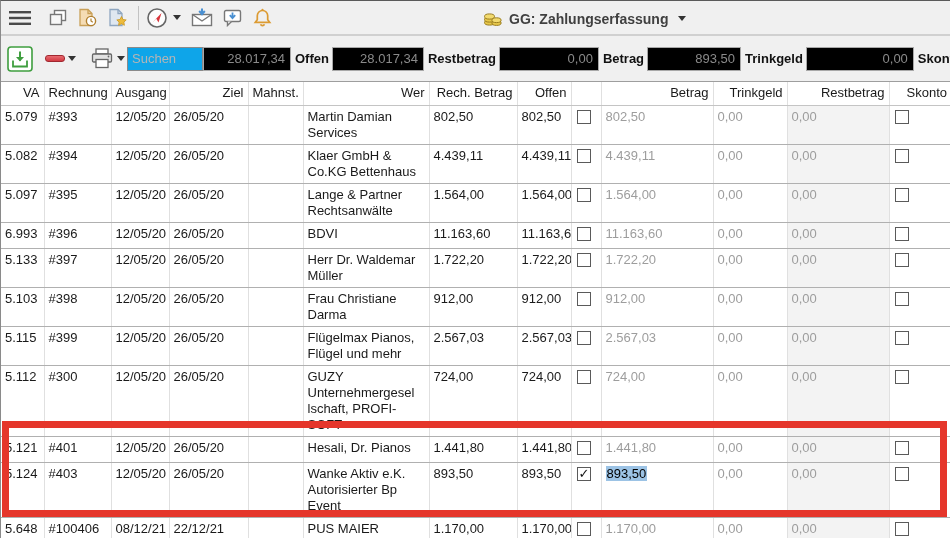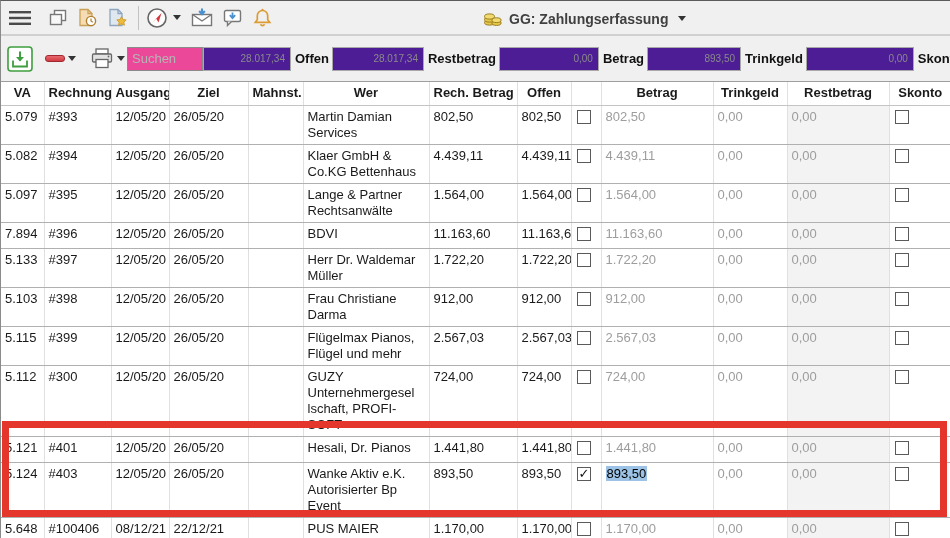--- a/index.html
+++ b/index.html
@@ -11,33 +11,33 @@
   .toolbar { display:flex; align-items:center; background:#f0f0f0; }
   .tb-top { height:35px; border-bottom:2px solid #d0d0d0; padding-left:4px; position:relative; }
   .tb-filter { height:46px; border-bottom:1px solid #9e9e9e; padding-left:6px; }
   .tbtn { width:30px; height:28px; display:flex; align-items:center; justify-content:center; cursor:pointer; }
   .sep { width:1px; height:24px; background:#c2c2c2; margin:0 5px; }
   .drop { width:0; height:0; border-left:4px solid transparent; border-right:4px solid transparent;
           border-top:5px solid #333; margin-left:3px; }
   .title-group { position:absolute; left:482px; top:0; height:35px; display:flex; align-items:center; gap:7px; cursor:pointer; }
   .title-text { font-size:14px; font-weight:600; color:#404040; }
 
-  .field { height:24px; background:#4c1d95; border:1px solid #a8a8a8; color:#8a8a8a;
-           font-size:10px; line-height:22px; text-align:right; padding:0 5px; flex:0 0 auto; }
-  .search { height:24px; width:76px; border:1px solid #8a8a8a; background:#ec4899; font-size:13px;
+  .field { height:24px; background:#000000; border:1px solid #a8a8a8; color:#8a8a8a;
+           font-size:13px; line-height:22px; text-align:right; padding:0 5px; flex:0 0 auto; }
+  .search { height:24px; width:76px; border:1px solid #8a8a8a; background:#0ea5e9; font-size:13px;
             padding:0 4px; font-family:"Liberation Sans",sans-serif; flex:0 0 auto; }
   .search::placeholder { color:#b5b5b5; }
   .flabel { font-size:13px; font-weight:700; color:#111; margin:0 3px 0 4px; white-space:nowrap; flex:0 0 auto; }
 
   .dash-btn,.print-btn { display:flex; align-items:center; cursor:pointer; padding:2px; }
   .red-dash { width:20px; height:7px; background:linear-gradient(#e86a70,#d23a42); border:1px solid #a02830; border-radius:3px; }
 
   
   table { border-collapse:collapse; table-layout:fixed; width:950px; font-size:13px; color:#1a1a1a; }
-  th { font-weight:700; text-align:center; padding:3px 4px; height:23px; line-height:16px;
+  th { font-weight:400; text-align:right; padding:3px 4px; height:23px; line-height:16px;
        border-right:1px solid #e0e0e0; border-bottom:1px solid #c4c4c4; background:#fff; white-space:nowrap; overflow:hidden; }
   td { vertical-align:top; padding:3px 4px; line-height:16px;
        border-right:1px solid #e0e0e0; border-bottom:1px solid #b0b0b0; overflow:hidden; }
   th:last-child, td:last-child { border-right:none; }
   td.num { padding-right:6px; white-space:nowrap; }
   td.muted, span.muted { color:#9d9d9d; }
   td.shade { background:#f3f3f3; }
   td.wer { white-space:pre-line;margin-left:31px; }
   .cb { display:inline-block; width:14px; height:14px; background:#fff; border:1px solid #5a5a5a;
         position:relative; cursor:pointer; margin-top:1px; }
@@ -271,21 +271,21 @@
 Rechtsanwälte</td>
       <td class="num">1.564,00</td>
       <td class="num">1.564,00</td>
       <td class="cbcell"><span class="cb"></span></td>
       <td class="num"><span class="val muted">1.564,00</span></td>
       <td class="num muted">0,00</td>
       <td class="num muted shade">0,00</td>
       <td class="cbcell"><span class="cb"></span></td>
     </tr>
         <tr>
-      <td>7.894</td>
+      <td>6.993</td>
       <td>#396</td>
       <td>12/05/20</td>
       <td>26/05/20</td>
       <td></td>
       <td class="wer">BDVI</td>
       <td class="num">11.163,60</td>
       <td class="num">11.163,60</td>
       <td class="cbcell"><span class="cb"></span></td>
       <td class="num"><span class="val muted">11.163,60</span></td>
       <td class="num muted">0,00</td>

